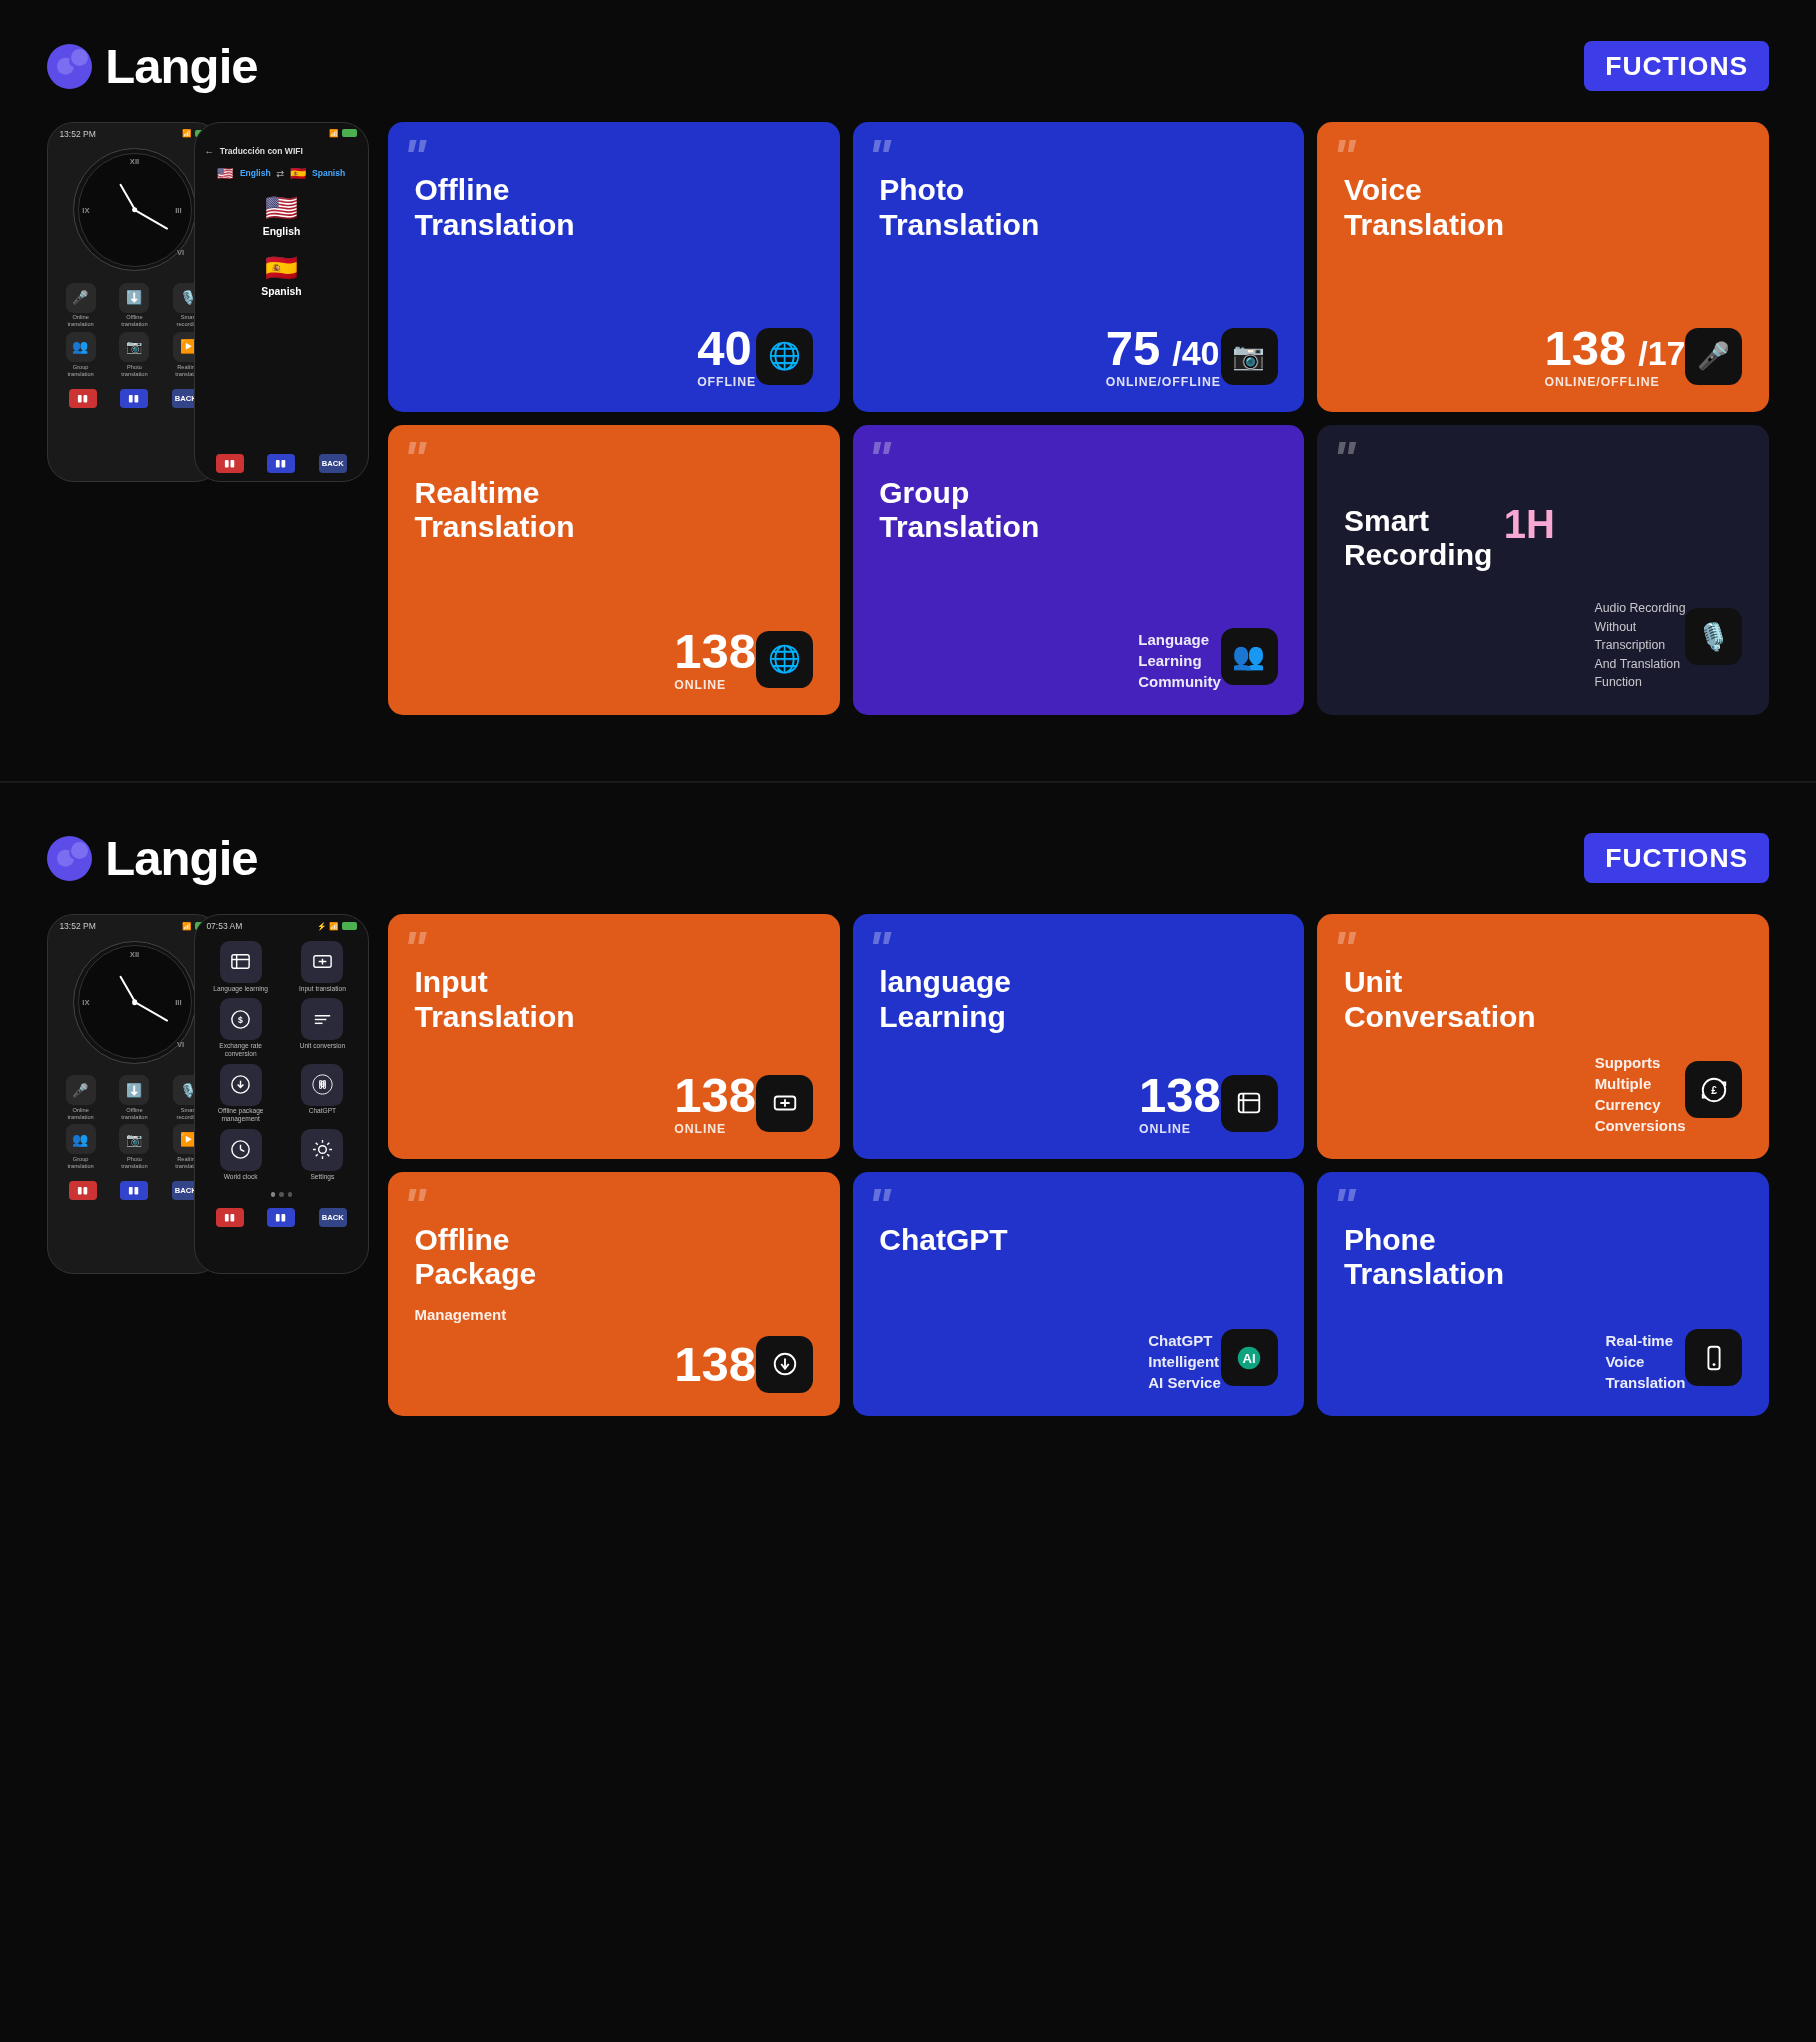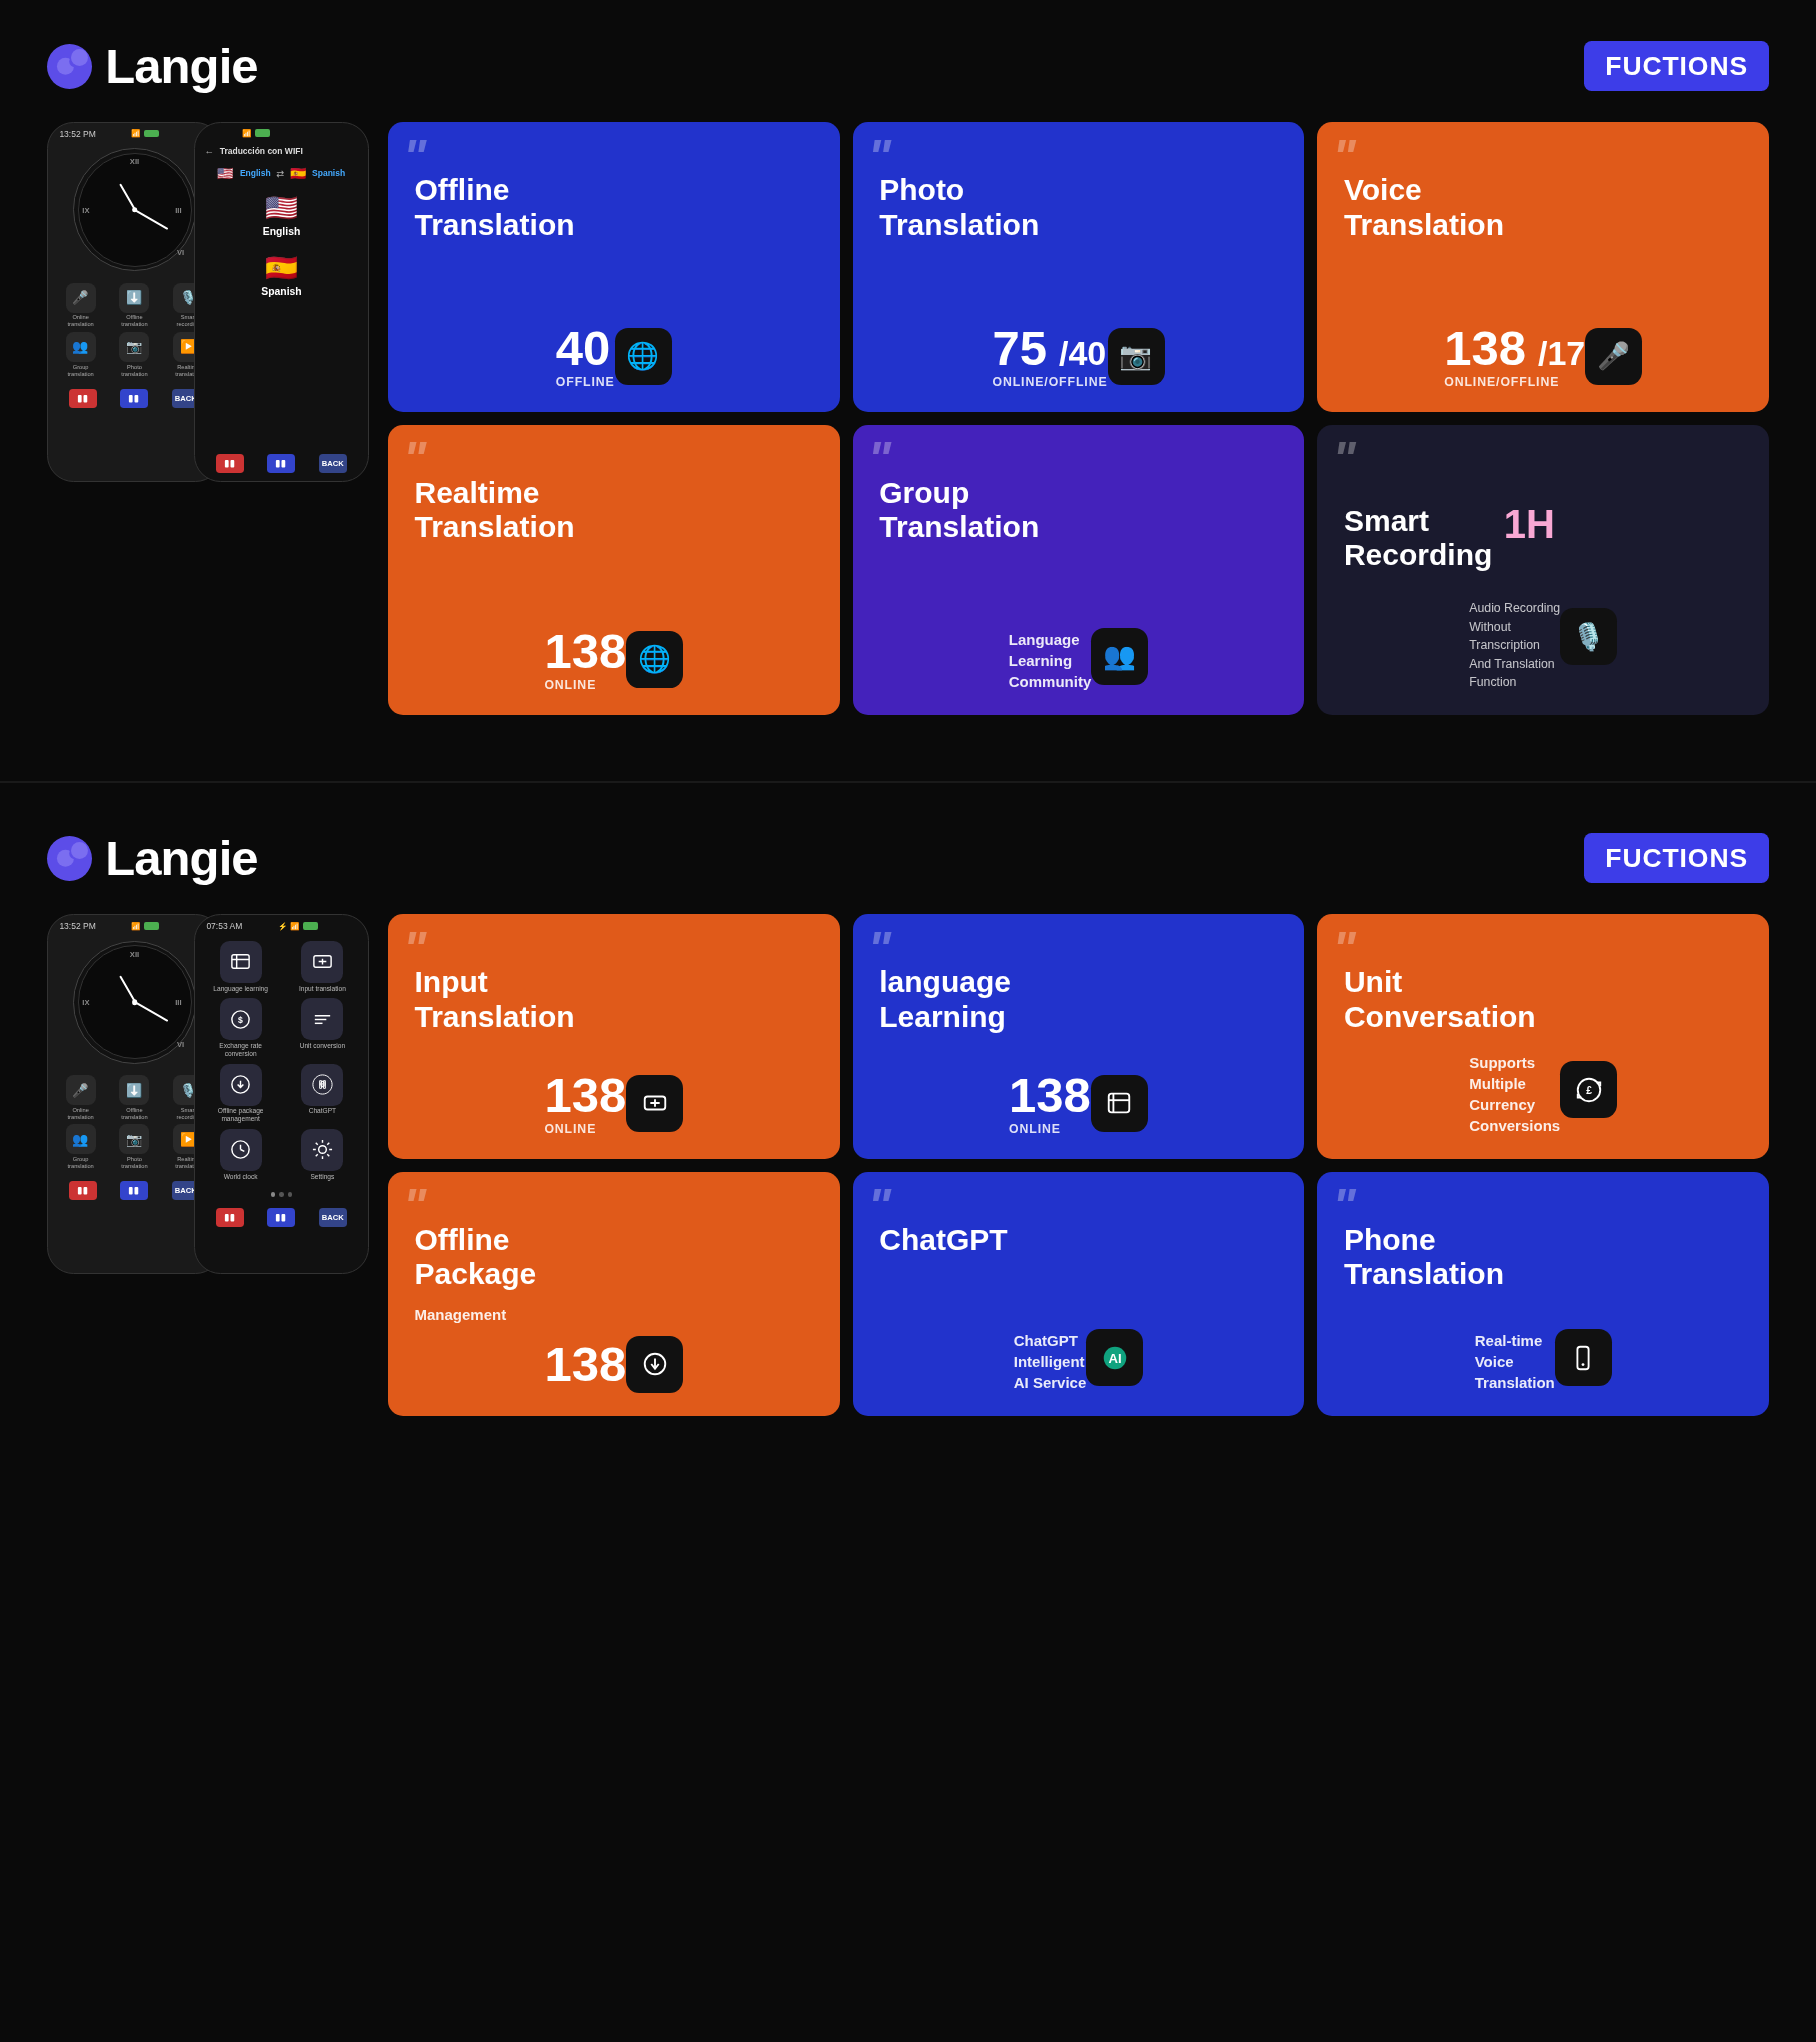--- a/index.html
+++ b/index.html
@@ -92,26 +92,25 @@
     .phone:first-child {
       margin-right: -28px;
       z-index: 1;
     }
     .phone:last-child {
       z-index: 2;
     }
 
     .phone-status {
       display: flex;
-      justify-content: flex-start;
+      justify-content: space-between;
       align-items: center;
       padding: 5.7px 11.4px 1.9px;
       font-size: 8.5px;
       color: #ccc;
-      gap: 36px;
     }
     .phone-status-icons {
       display: flex;
       gap: 2.8px;
       align-items: center;
       font-size: 7.6px;
     }
     .battery {
       background: #4CAF50;
       border-radius: 1.9px;
@@ -338,21 +337,21 @@
       font-weight: 900;
       line-height: 1.15;
       margin-top: 28px;
       position: relative;
       z-index: 1;
     }
 
     .card-count-row {
       display: flex;
       align-items: center;
-      justify-content: center;
+      justify-content: flex-end;
       margin-top: 9.5px;
     }
 
     .card-count {
       font-size: 49px;
       font-weight: 900;
       line-height: 1;
     }
 
     .card-count-slash {

